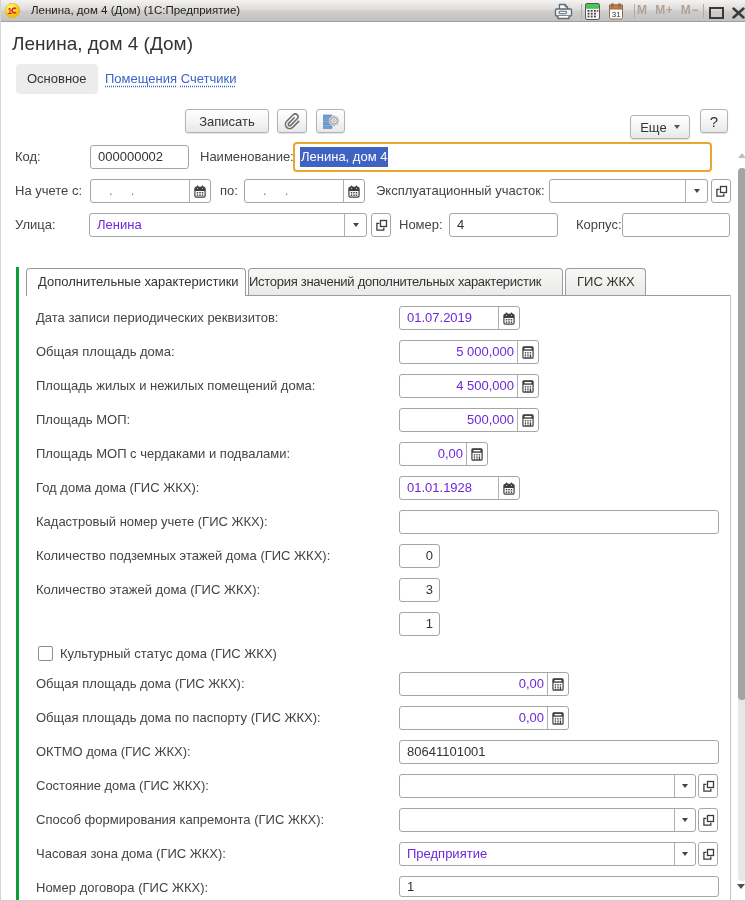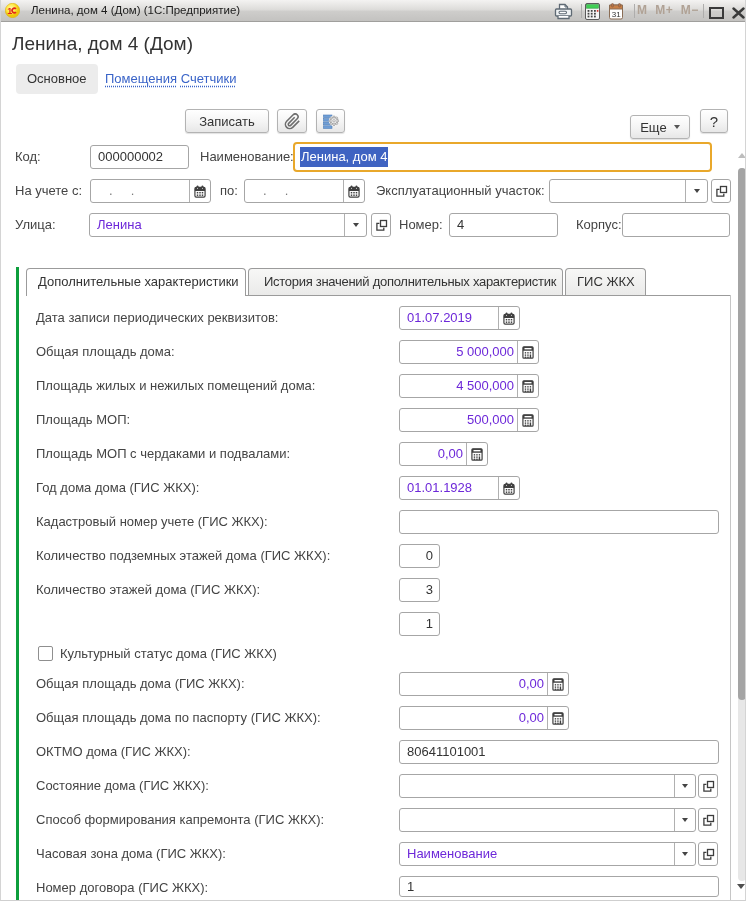--- a/index.html
+++ b/index.html
@@ -215,21 +215,21 @@
       </svg>
     </div>
 <div class="lbl" style="left:398px;top:213px">Номер:</div>
 <div class="inp" style="left:448px;top:213px;width:109px">4</div>
 <div class="lbl" style="left:575px;top:213px">Корпус:</div>
 <div class="inp" style="left:621px;top:213px;width:108px"></div>
 
 <div class="abs" style="left:15px;top:267px;width:2.5px;height:634px;background:#0d9e3c"></div>
 <div class="abs" style="left:25px;top:294.5px;width:705px;height:1px;background:#9b9b9b"></div>
 <div class="abs" style="left:728.5px;top:295px;width:1px;height:606px;background:#c6c6c6"></div>
-<div class="abs" style="left:247px;top:267.5px;width:314.5px;height:27px;box-sizing:border-box;background:linear-gradient(#f7f7f6,#eaeae9);border:1px solid #9b9b9b;border-bottom:none;border-radius:4px 4px 0 0;font-size:13px;color:#333;line-height:26px;padding-left:15px;white-space:nowrap;letter-spacing:-0.28px;overflow:hidden">История значений дополнительных характеристик</div>
+<div class="abs" style="left:247px;top:267.5px;width:314.5px;height:27px;box-sizing:border-box;background:linear-gradient(#f7f7f6,#eaeae9);border:1px solid #9b9b9b;border-bottom:none;border-radius:4px 4px 0 0;font-size:13px;color:#333;line-height:26px;padding-left:0;white-space:nowrap;letter-spacing:-0.28px;overflow:hidden">История значений дополнительных характеристик</div>
 <div class="abs" style="left:564px;top:267.5px;width:81px;height:27px;box-sizing:border-box;background:linear-gradient(#f7f7f6,#eaeae9);border:1px solid #9b9b9b;border-bottom:none;border-radius:4px 4px 0 0;font-size:13px;color:#333;line-height:26px;padding-left:11px">ГИС ЖКХ</div>
 <div class="abs" style="left:25px;top:267.5px;width:219.5px;height:28px;box-sizing:border-box;background:#fff;border:1px solid #9b9b9b;border-bottom:none;border-radius:4px 4px 0 0;font-size:13px;color:#333;line-height:26px;padding-left:11px;white-space:nowrap">Дополнительные характеристики</div>
 
 <div class="lbl" style="left:35px;top:306px">Дата записи периодических реквизитов:</div>
 <div class="fld" style="left:398px;top:306px;width:121px">
       <div class="txt">01.07.2019</div>
 <div class="fbtn">
         <svg width="12" height="13">
           <use href="#cal"></use>
         </svg>
@@ -344,21 +344,21 @@
       </div>
     </div>
 <div class="sbtn" style="left:697px;top:808px">
       <svg width="13" height="13">
         <use href="#opn"></use>
       </svg>
     </div>
 
 <div class="lbl" style="left:35px;top:842px">Часовая зона дома (ГИС ЖКХ):</div>
 <div class="fld" style="left:398px;top:842px;width:297px">
-      <div class="txt">Наименование</div>
+      <div class="txt">Предприятие</div>
 <div class="fbtn" style="width:20px">
         <span class="arr"></span>
       </div>
     </div>
 <div class="sbtn" style="left:697px;top:842px">
       <svg width="13" height="13">
         <use href="#opn"></use>
       </svg>
     </div>
 

